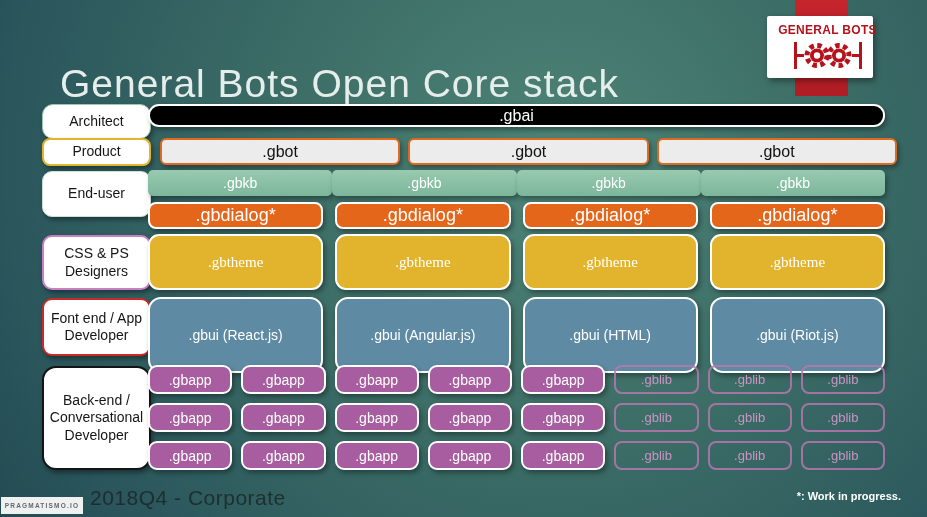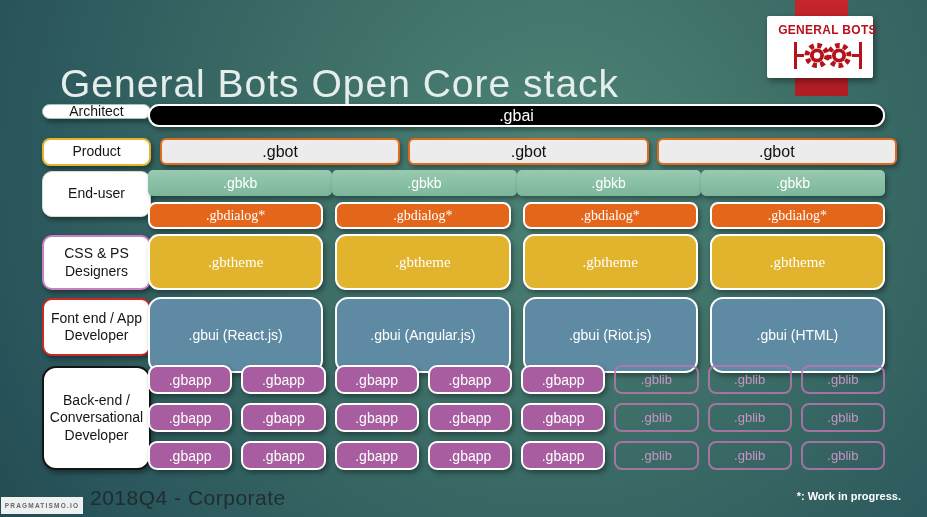--- a/index.html
+++ b/index.html
@@ -20,21 +20,21 @@
     display:flex;flex-direction:column;align-items:center;justify-content:flex-start;padding-top:7px;box-sizing:border-box;padding-left:15px;
   }
   .brand-name{color:#b5121b;font-weight:bold;font-size:12px;letter-spacing:.3px;white-space:nowrap;}
   
   .role{
     position:absolute;left:42px;width:109px;background:#fff;color:#151515;
     display:flex;align-items:center;justify-content:center;text-align:center;
     border-radius:8px;box-shadow:2px 3px 5px rgba(0,0,0,.4);
     font-size:14px;line-height:1.25;box-sizing:border-box;padding:2px 6px;
   }
-  .role-architect{top:104px;height:15px;border:1px solid #9fc6ae;border-radius:11px;}
+  .role-architect{top:104px;height:35px;border:1px solid #9fc6ae;border-radius:11px;}
   .role-product{top:138px;height:28px;border:2px solid #e3b52c;}
   .role-enduser{top:171px;height:46px;border:1px solid #cfe0d6;border-radius:10px;}
   .role-designers{top:235px;height:55px;border:2px solid #cb7fc3;border-radius:10px;}
   .role-frontend{top:298px;height:58px;border:2px solid #c92a28;border-radius:10px;}
   .role-backend{top:366px;height:104px;border:2px solid #141414;border-radius:14px;}
   
   .row{position:absolute;left:148px;width:737px;display:flex;}
   .row-gbai{top:104px;height:23px;}
   .row-gbot{top:138px;height:27px;gap:8px;padding-left:12px;}
   .row-gbkb{top:170px;height:26px;gap:0;}
@@ -44,21 +44,21 @@
   .row-app1{top:365px;height:29px;gap:9px;}
   .row-app2{top:403px;height:29px;gap:9px;}
   .row-app3{top:441px;height:29px;gap:9px;}
   .box{
     flex:1;display:flex;align-items:center;justify-content:center;color:#fff;
     box-shadow:2px 3px 5px rgba(0,0,0,.35);box-sizing:border-box;white-space:nowrap;
   }
   .gbai{background:#000;border:2px solid #fff;border-radius:11px;font-size:16px;}
   .gbot{background:#ececec;border:2px solid #dd6a1e;border-radius:6px;color:#111;font-size:16px;}
   .gbkb{background:linear-gradient(180deg,#98cab0,#7cb69a);border-radius:5px;font-size:14px;}
-  .gbdialog{background:#e4661b;border:2px solid #fff;border-radius:8px;font-size:14px;font-family:Liberation Serif, serif;}
+  .gbdialog{background:#e4661b;border:2px solid #fff;border-radius:8px;font-size:18px;}
   .gbtheme{background:#e2b32c;border:2px solid #fff;border-radius:11px;font-size:15px;font-family:Liberation Serif, serif;}
   .gbui{background:#5e8aa3;border:2px solid #fff;border-radius:13px;font-size:14px;}
   .gbapp{background:#a75d9f;border:2px solid #fff;border-radius:9px;font-size:14px;}
   .gblib{background:transparent;border:2px solid rgba(182,119,174,.85);border-radius:8px;
          color:rgba(207,151,200,.95);font-size:13px;box-shadow:none;}
   
   .watermark{
     position:absolute;left:1px;top:497px;width:82px;height:17px;background:rgba(250,250,250,.95);
     display:flex;align-items:center;justify-content:center;
     font-size:6.5px;letter-spacing:1.2px;color:#63686c;font-weight:bold;
@@ -128,22 +128,22 @@
   <div class="row row-gbtheme">
     <div class="box gbtheme">.gbtheme</div>
     <div class="box gbtheme">.gbtheme</div>
     <div class="box gbtheme">.gbtheme</div>
     <div class="box gbtheme">.gbtheme</div>
   </div>
 
   <div class="row row-gbui">
     <div class="box gbui">.gbui (React.js)</div>
     <div class="box gbui">.gbui (Angular.js)</div>
+    <div class="box gbui">.gbui (HTML)</div>
     <div class="box gbui">.gbui (Riot.js)</div>
-    <div class="box gbui">.gbui (HTML)</div>
   </div>
 
   <div class="row row-app1">
     <div class="box gbapp">.gbapp</div>
     <div class="box gbapp">.gbapp</div>
     <div class="box gbapp">.gbapp</div>
     <div class="box gbapp">.gbapp</div>
     <div class="box gbapp">.gbapp</div>
     <div class="box gblib">.gblib</div>
     <div class="box gblib">.gblib</div>

